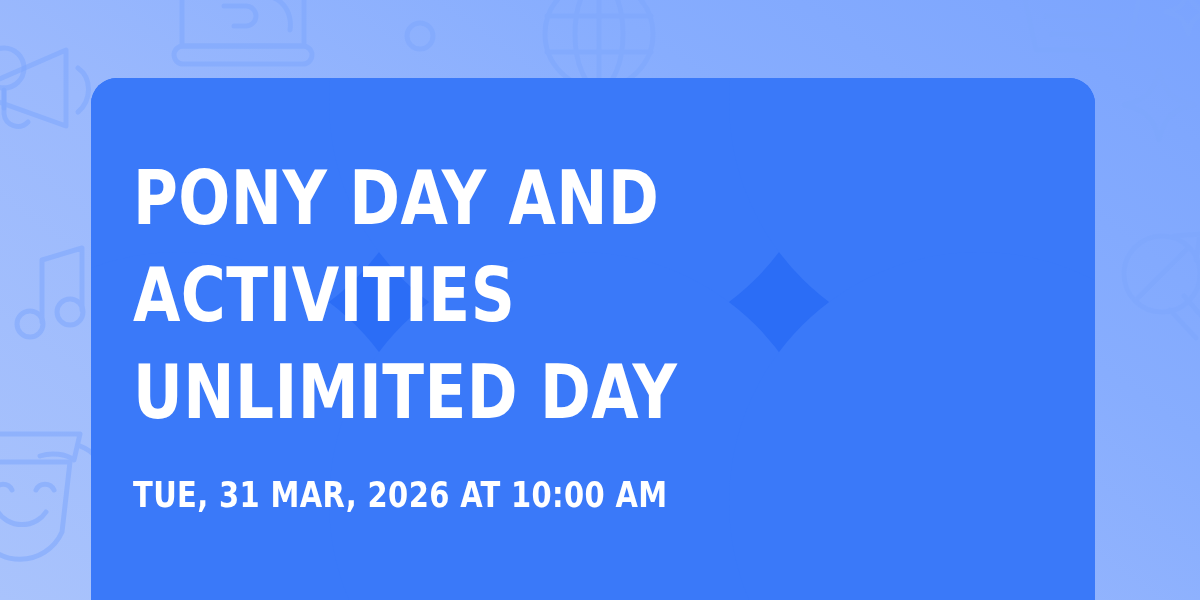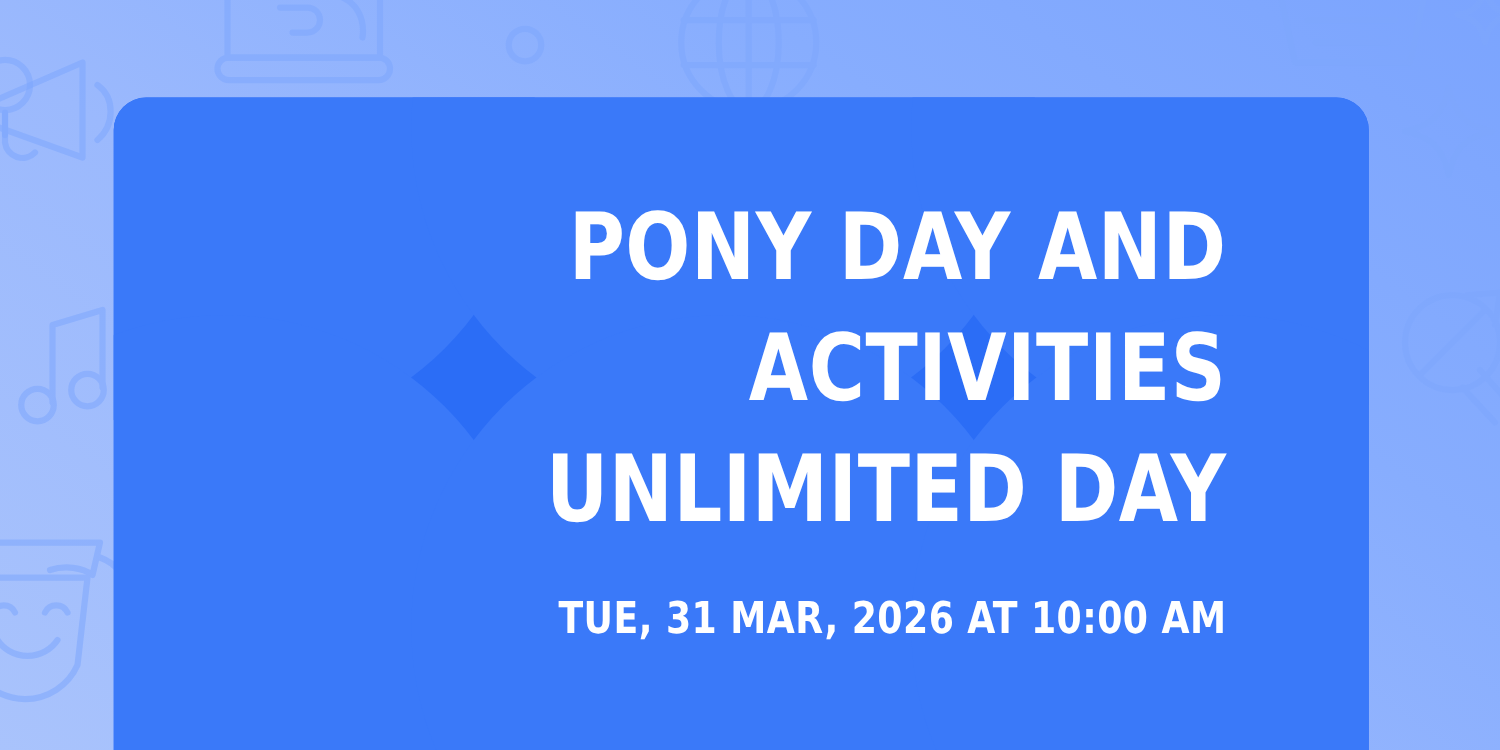--- a/index.html
+++ b/index.html
@@ -58,21 +58,20 @@
     border-radius: 50%;
     background: #3a79f9;
   }
 
   
   .card-content {
     position: absolute;
     left: 42px;
     top: 72px;
     right: 40px;
-    text-align: right;
   }
   .event-title {
     margin: 0;
     color: #ffffff;
     font-family: "Liberation Sans Narrow", "DejaVu Sans Condensed", "Liberation Sans", sans-serif;
     font-weight: 700;
     font-size: 74px;
     line-height: 97px;
     letter-spacing: 0.5px;
     text-transform: uppercase;

